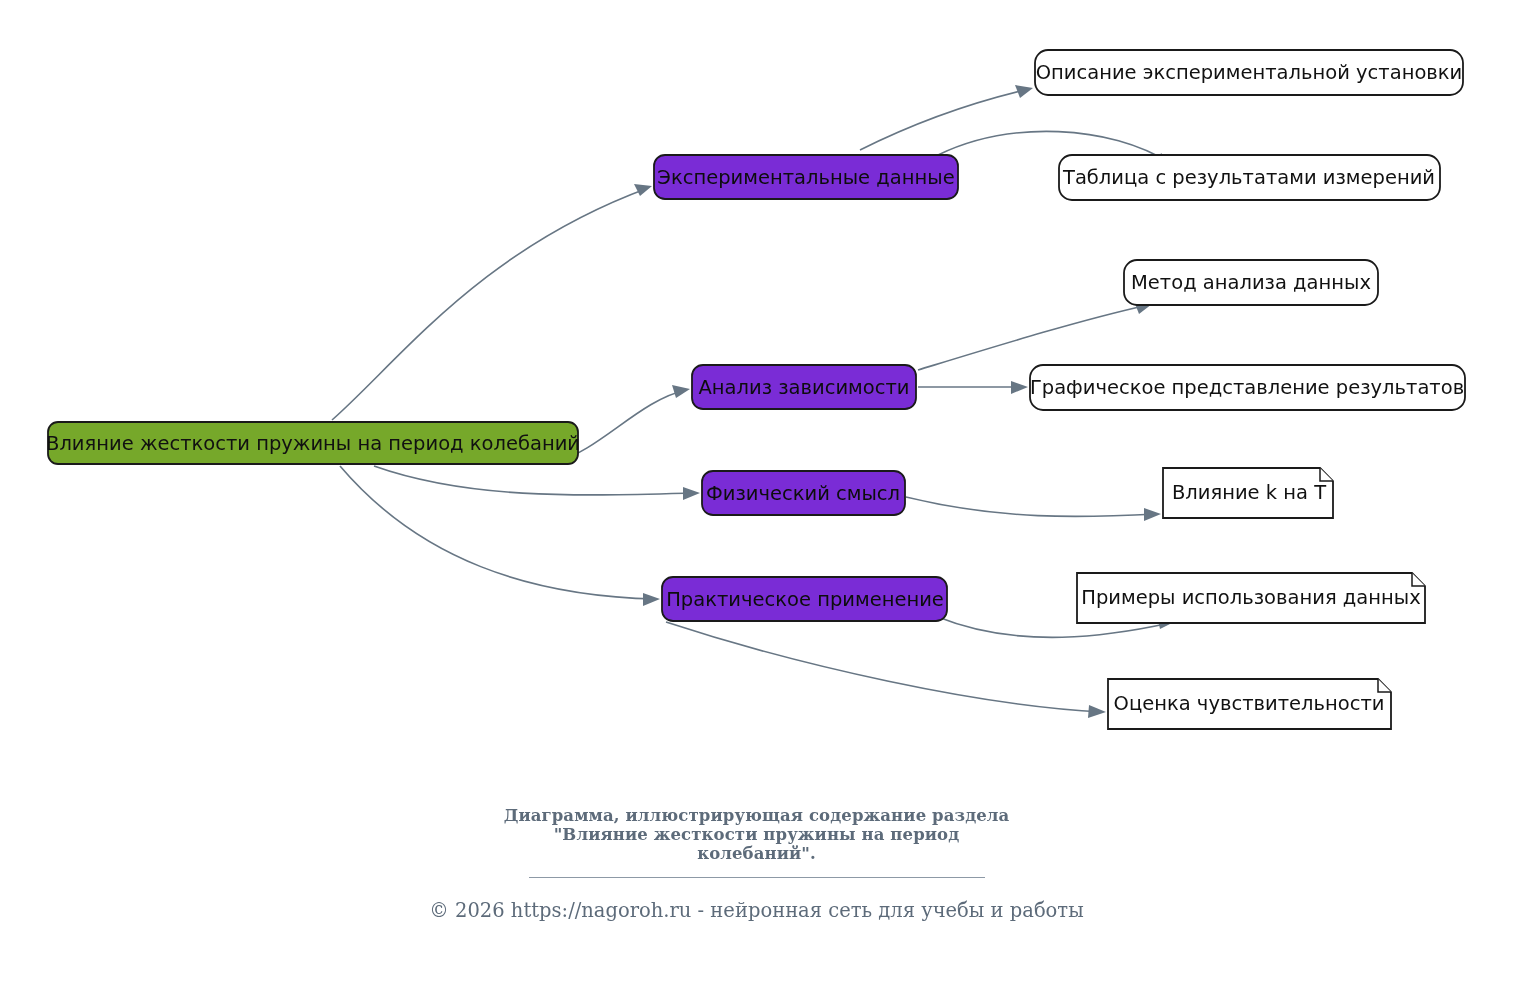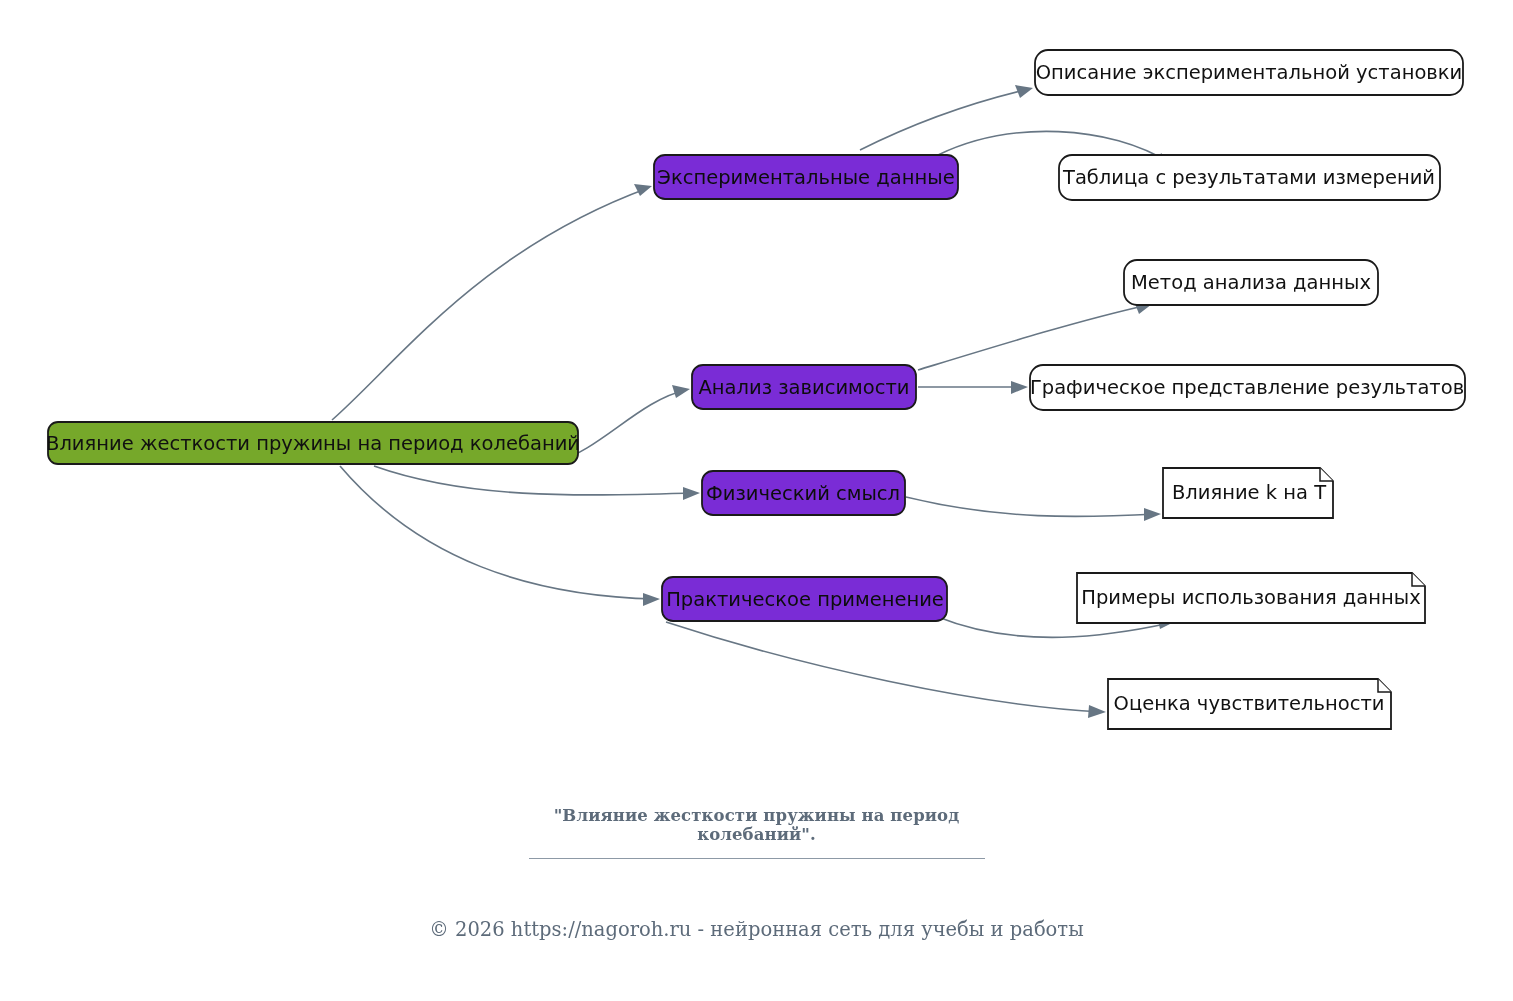--- a/index.html
+++ b/index.html
@@ -97,21 +97,20 @@
     position: absolute;
     left: 0;
     top: 899px;
     width: 1513px;
     text-align: center;
   }
   .footer-text {
     font-family: "DejaVu Serif", serif;
     font-size: 19.5px;
     color: #5d6b7a;
-    margin-top: 19px;
   }
 </style>
 </head>
 <body>
 
 <div id="diagram-root">
   <svg class="canvas" viewBox="0 0 1513 1001" xmlns="http://www.w3.org/2000/svg">
 
     <g>
       <path class="edge-path" d="M 332,420 C 400,360 480,250 648,188"></path>
@@ -216,20 +215,21 @@
     <g>
       <path class="node-shape-note" d="M 1108,679 L 1378,679 L 1391,692 L 1391,729 L 1108,729 Z"></path>
       <path class="node-fold" d="M 1378,679 L 1378,692 L 1391,692"></path>
       <text class="node-label" x="1249" y="704">Оценка чувствительности</text>
     </g>
 
   </svg>
 </div>
 
 <div class="caption-block">
+  <div class="caption-line">Диаграмма, иллюстрирующая содержание раздела</div>
   <div class="caption-line">"Влияние жесткости пружины на период</div>
   <div class="caption-line">колебаний".</div>
   <div class="caption-rule"></div>
 </div>
 
 <div class="footer-block">
   <div class="footer-text">© 2026 https://nagoroh.ru - нейронная сеть для учебы и работы</div>
 </div>
 
 </body></html>

